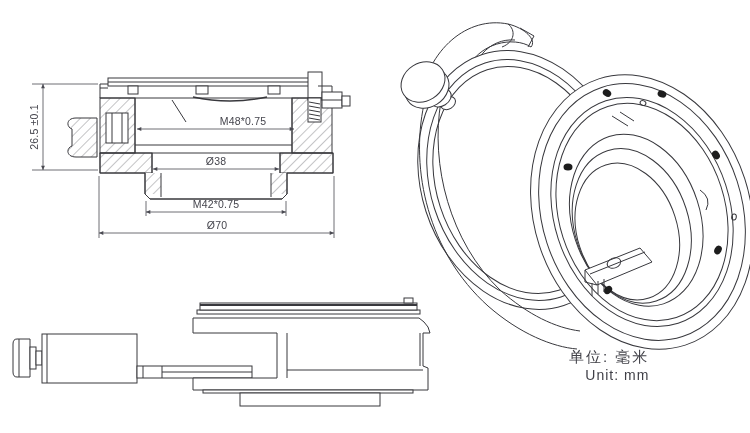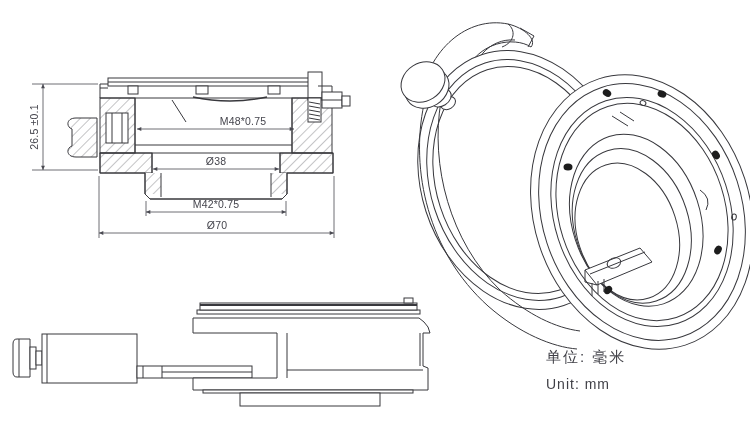--- a/index.html
+++ b/index.html
@@ -7,24 +7,24 @@
     width:750px;height:433px;position:relative;background:#ffffff;overflow:hidden;
     font-family:"Liberation Sans","DejaVu Sans",sans-serif;
   }
   #canvas{position:absolute;left:0;top:0;}
   svg text{
     font-family:"Liberation Sans","DejaVu Sans",sans-serif;
     fill:#45454d;
   }
   .dim-text{font-size:10.5px;letter-spacing:0.2px;}
   .unit-block{
-    position:absolute;left:546px;top:348px;color:#3f3f46;
+    position:absolute;left:569px;top:348px;color:#3f3f46;
   }
   .unit-line-cn{font-size:15px;letter-spacing:2px;}
-  .unit-line-en{font-size:14px;margin-top:9px;letter-spacing:1px;}
+  .unit-line-en{font-size:14px;letter-spacing:1px;text-align:right;}
 </style>
 </head>
 <body>
 
 <svg id="canvas" width="750" height="433" viewBox="0 0 750 433">
   <defs>
     <pattern id="hatch" width="7" height="7" patternUnits="userSpaceOnUse" patternTransform="rotate(45)">
       <line x1="0" y1="0" x2="0" y2="7" stroke="#55555c" stroke-width="0.7"></line>
     </pattern>
     <marker id="arr" viewBox="0 0 10 10" refX="9" refY="5" markerWidth="9" markerHeight="6" orient="auto-start-reverse">

